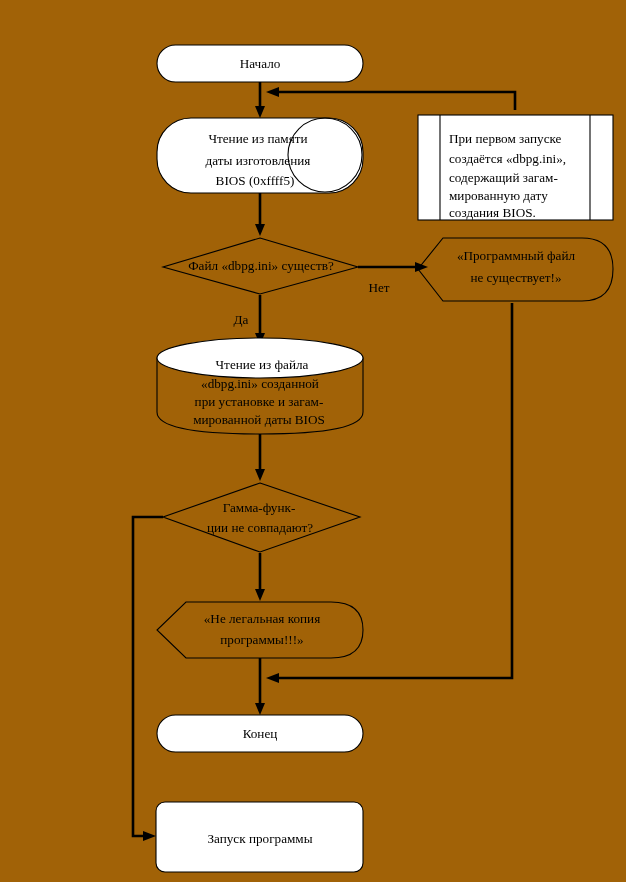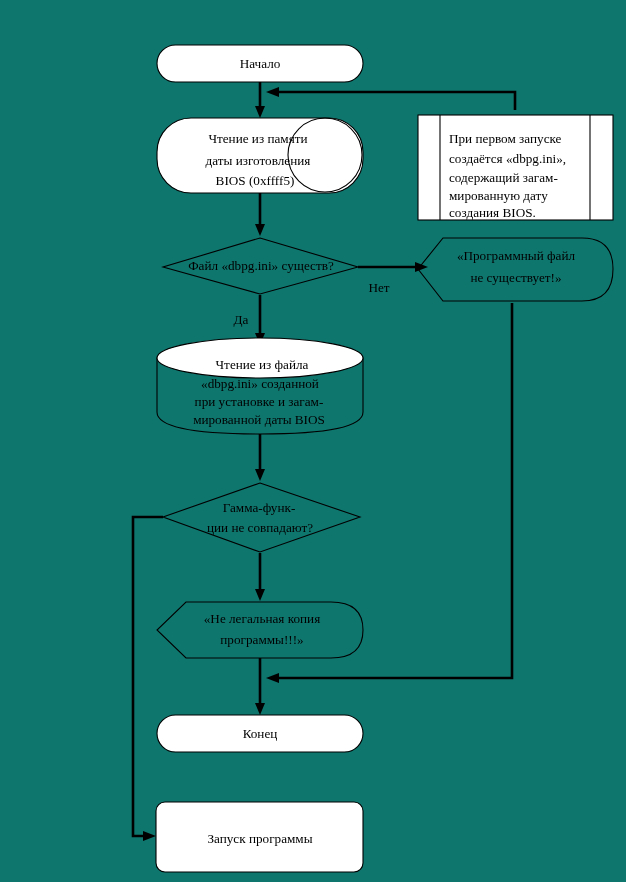--- a/index.html
+++ b/index.html
@@ -10,21 +10,21 @@
   body {
     font-family: "Liberation Serif", serif;
     width: 626px;
     height: 882px;
     overflow: hidden;
   }
   #flowchart-root {
     position: relative;
     width: 626px;
     height: 882px;
-    background: #0f766e;
+    background: #a16207;
   }
   svg#flow-svg {
     display: block;
     width: 626px;
     height: 882px;
   }
   .shape-outline {
     fill: #ffffff;
     stroke: #000000;
     stroke-width: 1.1;

